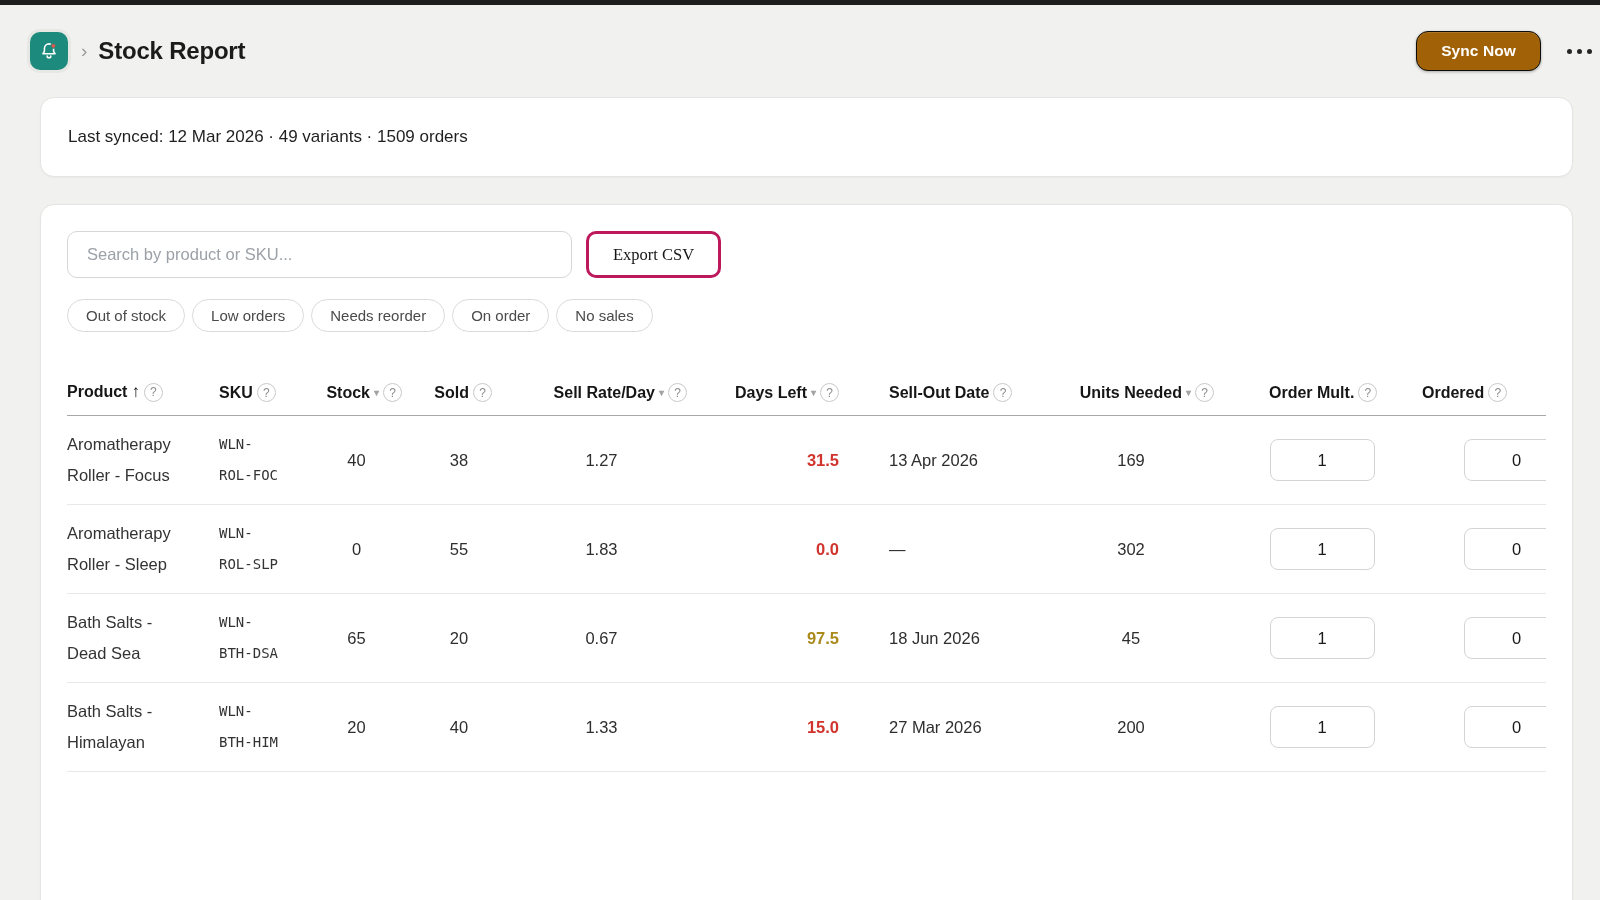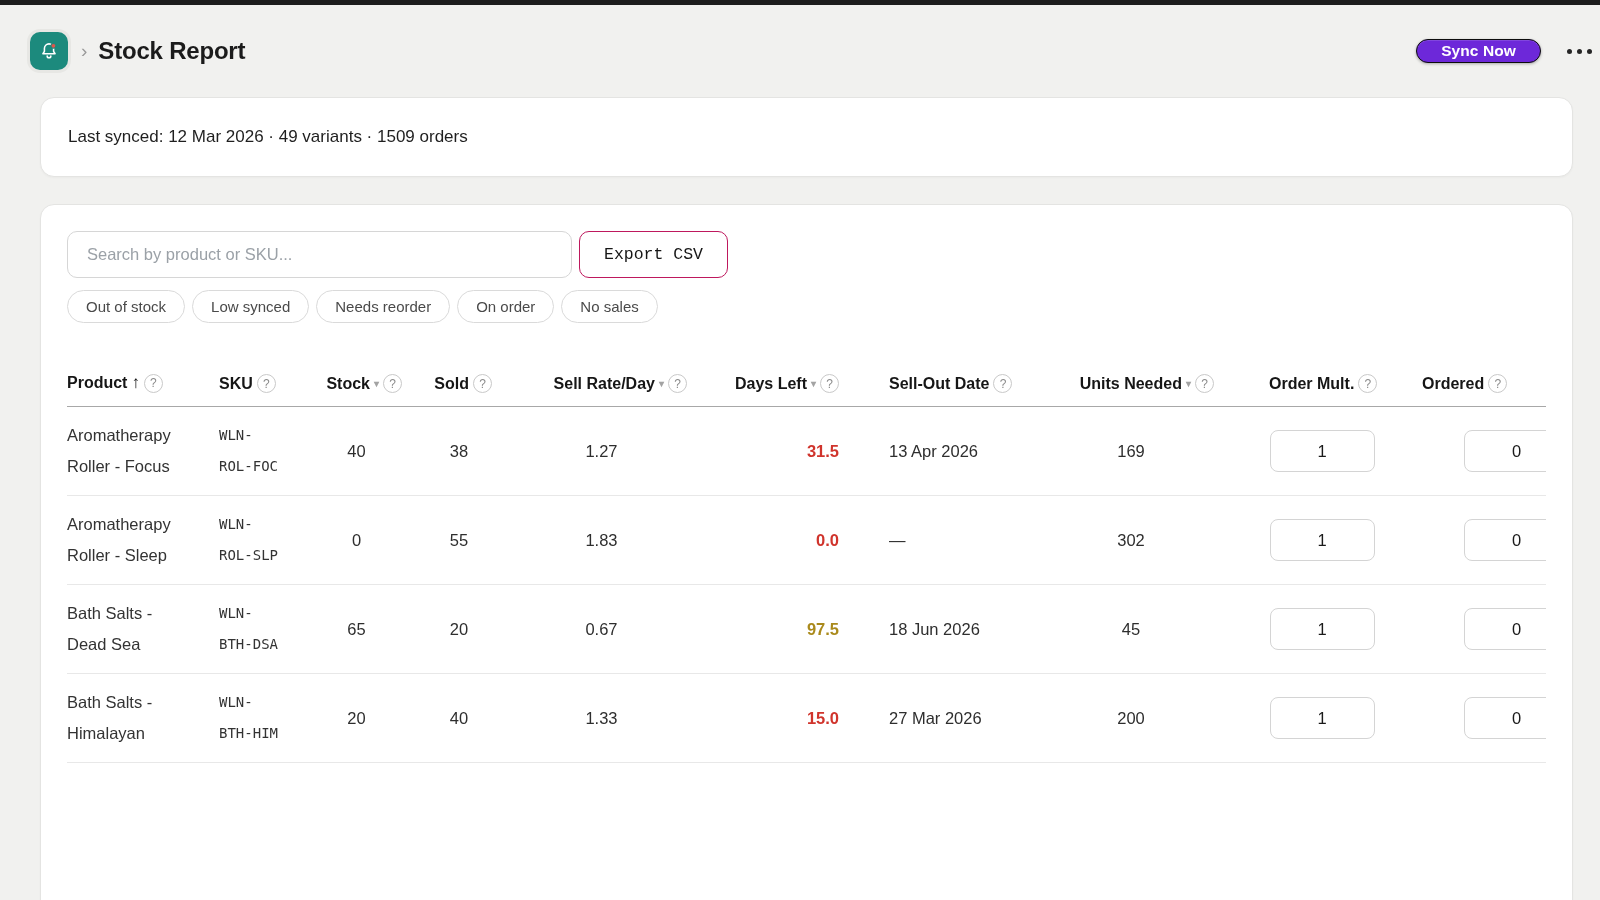--- a/index.html
+++ b/index.html
@@ -20,22 +20,22 @@
   .app-icon {
     width:38px; height:38px; border-radius:10px;
     background:#1c8a7d; flex:none;
     display:flex; align-items:center; justify-content:center;
     box-shadow:0 0 0 3px #e7e7e4;
   }
   .crumb-chevron { margin:0 11px 0 13px; color:#9a9a9a; font-size:19px; }
   .page-title { margin:0; font-size:24px; font-weight:700; color:#1b1b1b; letter-spacing:-0.2px; }
   .header-right { margin-left:auto; display:flex; align-items:center; gap:24px; }
   .sync-btn {
-    height:24px; padding:0 24px; cursor:pointer;
-    background:#6d28d9; color:#fff; font-family:inherit;
+    height:40px; padding:0 24px; cursor:pointer;
+    background:#a16207; color:#fff; font-family:inherit;
     font-size:15.5px; font-weight:700; letter-spacing:0.1px;
     border:1px solid #0d0d0d; border-radius:12px;
     box-shadow:inset 0 1px 0 rgba(255,255,255,.14), 0 1px 3px rgba(0,0,0,.3);
   }
   .overflow-btn {
     background:none; border:none; cursor:pointer;
     display:flex; gap:5px; padding:8px 2px;
   }
   .overflow-btn i { width:5px; height:5px; border-radius:50%; background:#262626; }
 
@@ -45,35 +45,35 @@
     box-shadow:0 1px 2px rgba(0,0,0,.03);
     margin:0 27px 0 40px;
   }
   .sync-card {
     height:80px; display:flex; align-items:center;
     padding:0 27px; font-size:17px; color:#1f1f1f;
   }
   .main-card { margin-top:27px; height:720px; padding:26px 26px 0; }
 
   
-  .toolbar { display:flex; gap:7px; }
+  .toolbar { display:flex; gap:14px; }
   .search-input {
     width:505px; height:47px; padding:0 19px;
     border:1px solid #d6d6d6; border-radius:10px;
     font-family:inherit; font-size:16.5px; color:#222; background:#fff;
   }
   .search-input::placeholder { color:#9ba1a7; }
   .export-btn {
     height:47px; padding:0 24px; cursor:pointer;
-    background:#fff; border:1px solid #be185d; border-radius:10px;
-    font-family:Liberation Mono, monospace; font-size:16.5px; color:#161616;
-  }
-
-  
-  .filters { display:flex; gap:7px; margin-top:12px; }
+    background:#fff; border:3px solid #be185d; border-radius:10px;
+    font-family:Liberation Serif, serif; font-size:16.5px; color:#161616;
+  }
+
+  
+  .filters { display:flex; gap:7px; margin-top:21px; }
   .pill {
     height:33px; display:flex; align-items:center; padding:0 18px; cursor:pointer;
     border:1px solid #dadada; border-radius:999px; background:#fff;
     font-family:inherit; font-size:15px; color:#4a4a4a;
   }
 
   
   .table-clip { overflow:hidden; margin-top:27px; width:100%; }
   table { border-collapse:collapse; table-layout:fixed; width:1540px; }
   th {
@@ -148,21 +148,21 @@
 
 <section class="card main-card">
 
   <div class="toolbar">
     <input class="search-input" type="text" placeholder="Search by product or SKU..." style="">
     <button class="export-btn">Export CSV</button>
   </div>
 
   <div class="filters">
     <button class="pill">Out of stock</button>
-    <button class="pill">Low synced</button>
+    <button class="pill">Low orders</button>
     <button class="pill">Needs reorder</button>
     <button class="pill">On order</button>
     <button class="pill">No sales</button>
   </div>
 
   <div class="table-clip">
     <table>
       <colgroup>
         <col style="width:152px">
           <col style="width:92px">

